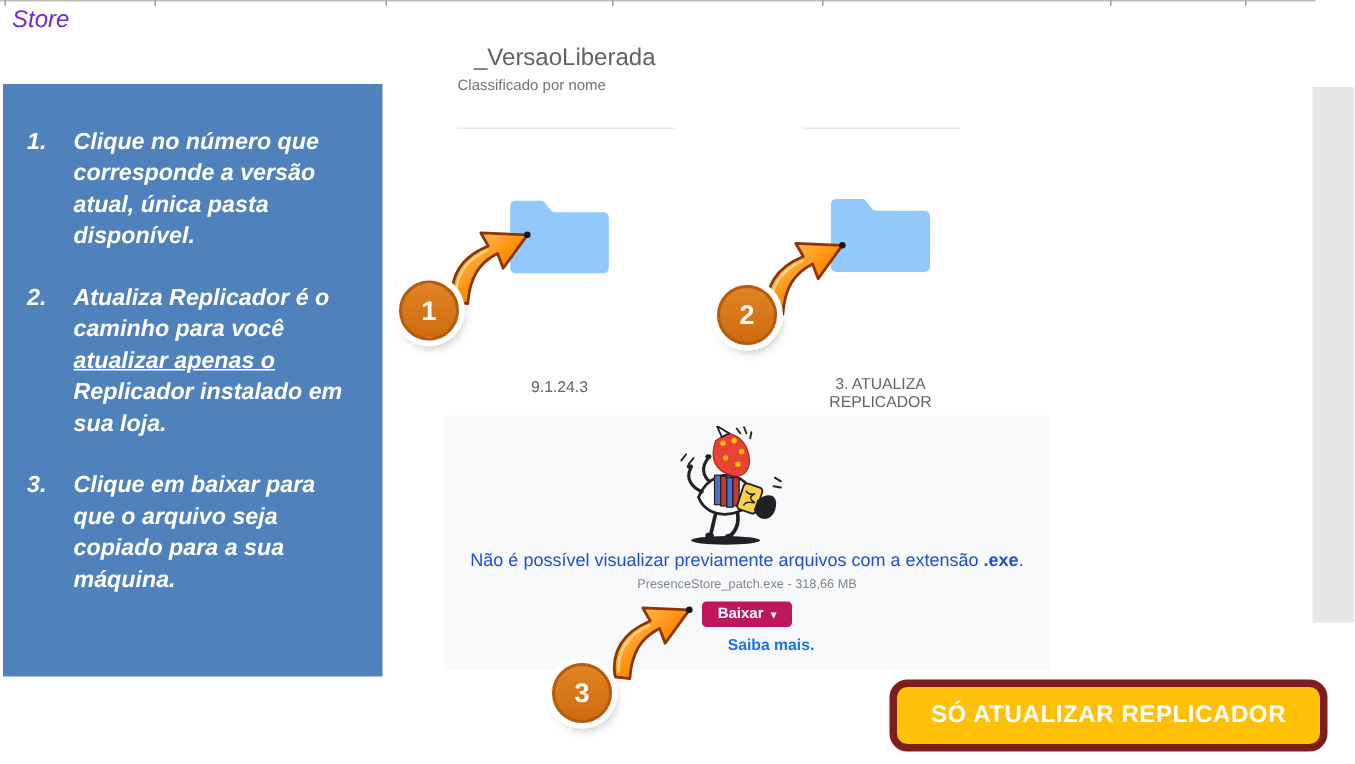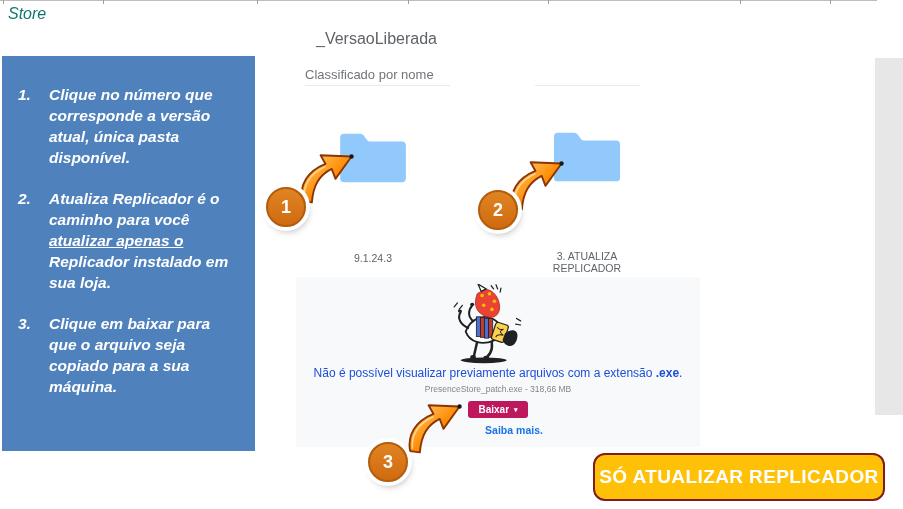--- a/index.html
+++ b/index.html
@@ -4,36 +4,36 @@
 <style>
   * { margin:0; padding:0; box-sizing:border-box; }
   html,body { width:903px; height:509px; background:#fff; overflow:hidden;
               font-family:"Liberation Sans", sans-serif; position:relative; }
   .abs { position:absolute; }
 
   
   .top-line { left:0; top:0; width:877px; height:1px; background:#bdbdbd; }
   .tick { top:0; width:1px; height:4px; background:#9e9e9e; }
 
-  .store-title { left:8px; top:5px; font-size:16px; font-style:italic; color:#0f766e; }
+  .store-title { left:8px; top:5px; font-size:16px; font-style:italic; color:#6d28d9; }
 
   .right-gutter { left:875px; top:58px; width:28px; height:357px; background:#e7e7e7; }
 
   
   .panel { left:2px; top:56px; width:253px; height:395px; background:#4f81bd;
            padding:28px 14px 0 16px; }
   .instr-item { display:flex; margin-bottom:20px; color:#fff;
                 font-weight:700; font-style:italic; font-size:15.5px; line-height:21px; }
   .instr-num { width:22px; flex:0 0 22px; margin-right:9px; text-align:left; }
   .instr-text { flex:1; }
   .underlined { text-decoration:underline;text-align:right; }
 
   
   .drive-header { left:316px; top:30px; font-size:16px; color:#5f6368; }
-  .sort-label  { left:305px; top:67px; font-size:13px; color:#70757a; }
+  .sort-label  { left:305px; top:52px; font-size:10px; color:#70757a; }
   .hairline { height:1px; background:#e8eaed; top:85px; }
   .hairline.a { left:305px; width:145px; }
   .hairline.b { left:535px; width:105px; }
 
   .folder-icon { width:70px; }
   .folder-label { font-size:10.5px; color:#5f6368; text-align:center; line-height:12px;margin-top:27px; }
 
   
   .step-circle { width:40px; height:40px; border-radius:50%;
     background:linear-gradient(180deg,#e08422,#cf6b10);
@@ -56,23 +56,23 @@
   .dl-btn { background:#be185d; color:#fff; border:none; border-radius:3px;
             height:17px; padding:0 10px; font-size:10px; font-weight:700;
             display:inline-flex; align-items:center; gap:5px; cursor:pointer;
             font-family:"Liberation Sans", sans-serif; }
   .dl-caret { font-size:7px; }
   .learn-more { left:312px; top:424px; width:404px; text-align:center;
                 font-size:10.5px; color:#1a73e8; font-weight:700; cursor:pointer; }
 
   
   .cta { left:593px; top:453px; width:292px; height:48px; background:#ffc107;
-         border:2px solid #7f1d1d; border-radius:12px;
+         border:5px solid #7f1d1d; border-radius:12px;
          display:flex; align-items:center; justify-content:center;
-         color:#fff; font-weight:700; font-size:19px; letter-spacing:.4px;
+         color:#fff; font-weight:700; font-size:16px; letter-spacing:.4px;
          cursor:pointer; font-family:"Liberation Sans", sans-serif; }
 </style>
 </head>
 <body>
 
 <svg width="0" height="0" style="position:absolute">
   <defs>
     <linearGradient id="arrGrad" x1="0" y1="0" x2="1" y2="1">
       <stop offset="0" stop-color="#ffd27a"></stop>
       <stop offset="0.55" stop-color="#ff8a00"></stop>

